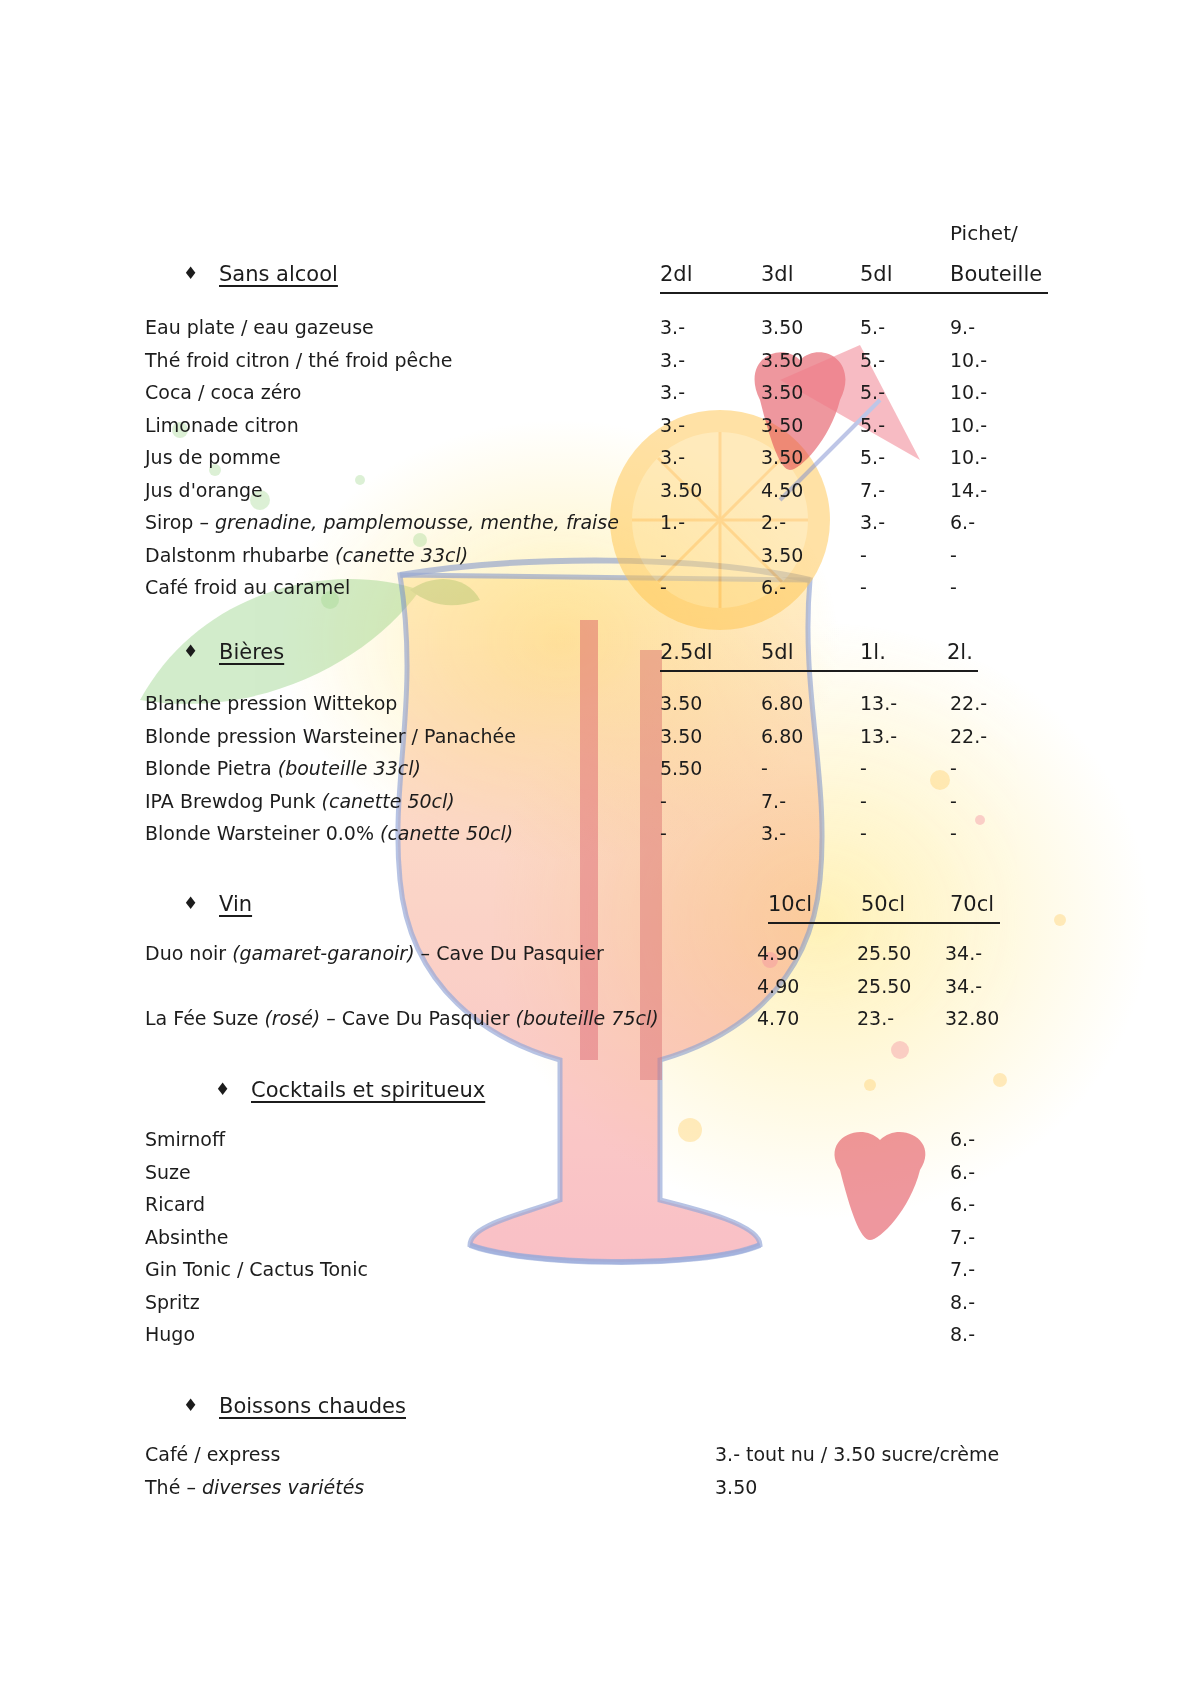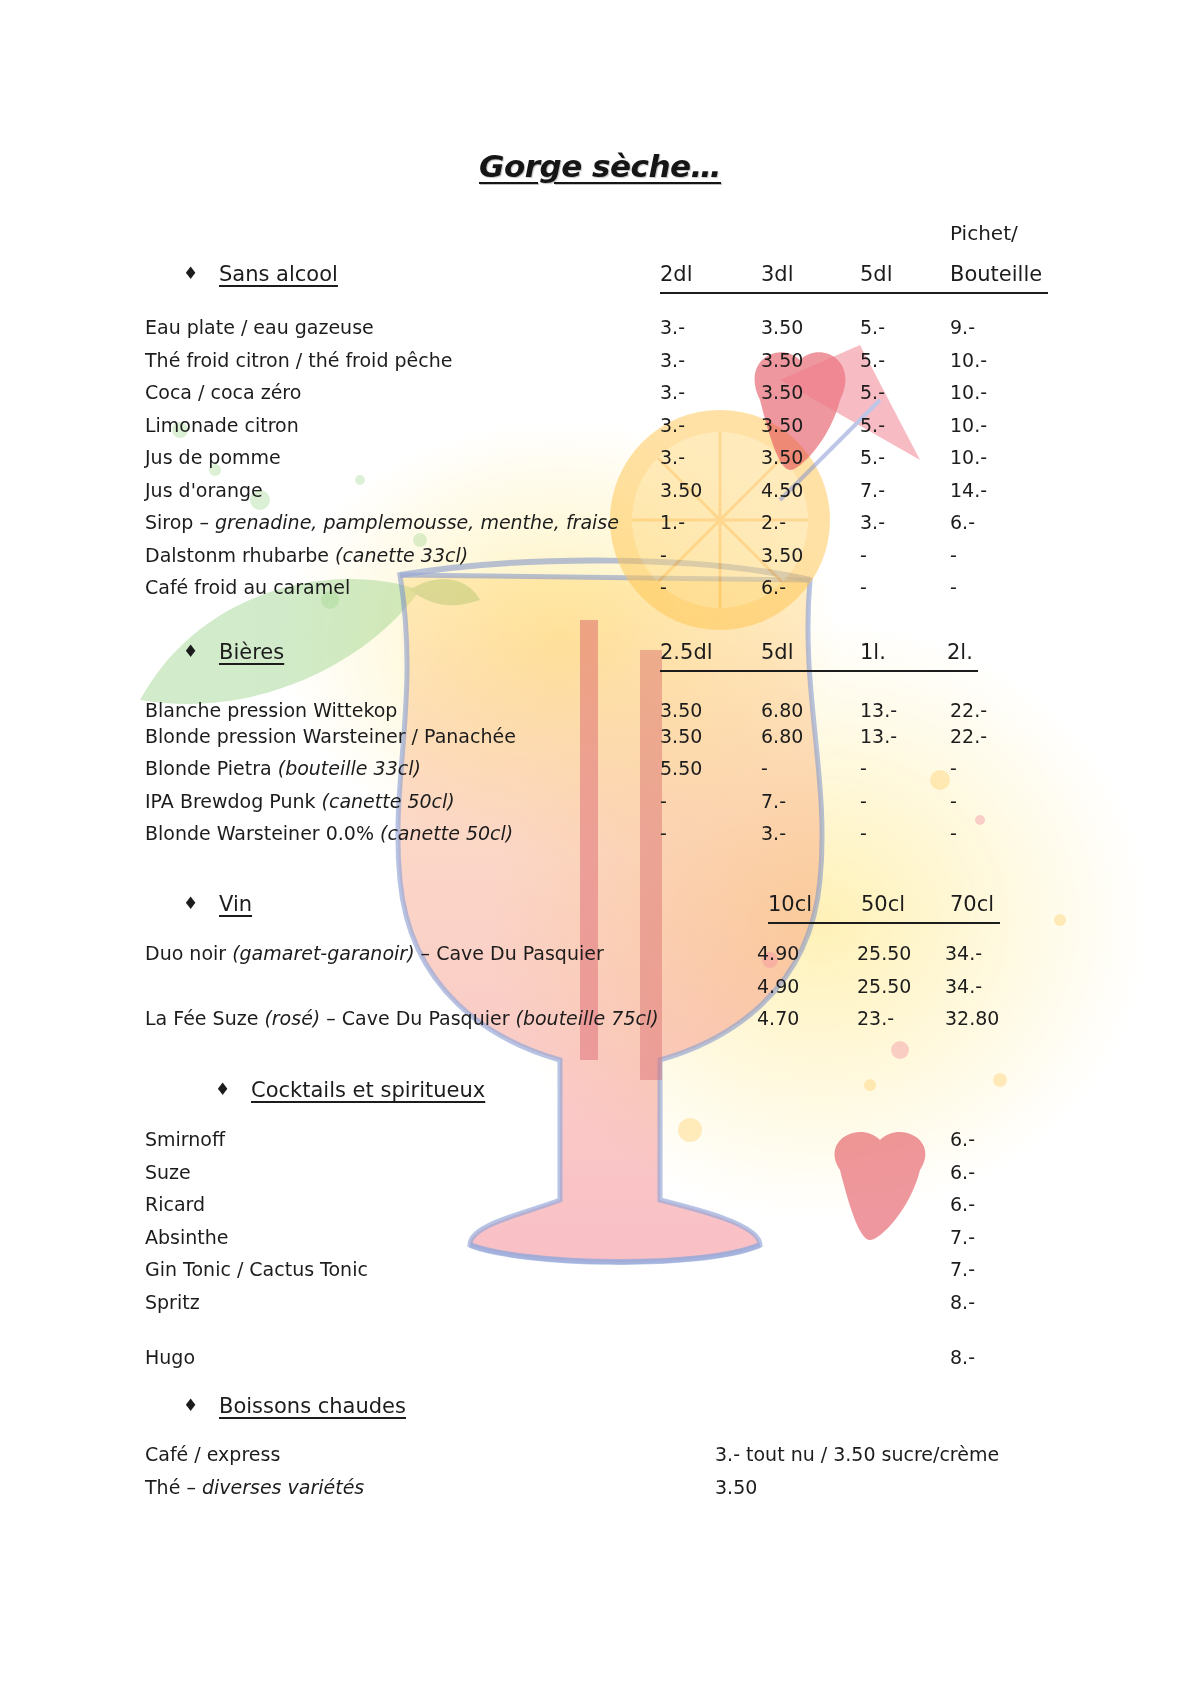--- a/index.html
+++ b/index.html
@@ -98,21 +98,20 @@
     <circle cx="940" cy="780" r="10" fill="#ffcf6a"></circle>
     <circle cx="980" cy="820" r="5" fill="#f58fa0"></circle>
     <circle cx="770" cy="960" r="8" fill="#f58fa0"></circle>
     <circle cx="1060" cy="920" r="6" fill="#ffcf6a"></circle>
     <circle cx="690" cy="1130" r="12" fill="#ffcf6a"></circle>
   </g>
 </svg>
 
 <div class="page">
 
-  <div class="title">Gorge sèche…</div>
 
   <div class="pichet">Pichet/</div>
   <div class="sec-head" style="top:262px;">
     <span class="diamond">♦</span><span class="label">Sans alcool</span>
   </div>
   <div class="cols" style="left:660px; top:262px; width:388px;">
     <span style="left:0">2dl</span>
     <span style="left:101px">3dl</span>
     <span style="left:200px">5dl</span>
     <span style="left:290px">Bouteille</span>
@@ -188,21 +187,21 @@
     <span class="diamond">♦</span><span class="label">Bières</span>
   </div>
   <div class="cols" style="left:660px; top:640px; width:318px;">
     <span style="left:0">2.5dl</span>
     <span style="left:101px">5dl</span>
     <span style="left:200px">1l.</span>
     <span style="left:287px">2l.</span>
   </div>
 
   <div id="bi-rows">
-      <div class="row" style="top: 692px; margin-top: 7px;">
+      <div class="row" style="top: 692px;">
         <span class="name"><span>Blanche pression Wittekop</span><i></i><span></span><i></i></span>
         <span class="p" style="left: 515px;">3.50</span>
         <span class="p" style="left: 616px;">6.80</span>
         <span class="p" style="left: 715px;">13.-</span>
         <span class="p" style="left: 805px;">22.-</span>
       </div>
       <div class="row" style="top: 724.5px;">
         <span class="name"><span>Blonde pression Warsteiner / Panachée</span><i></i><span></span><i></i></span>
         <span class="p" style="left: 515px;">3.50</span>
         <span class="p" style="left: 616px;">6.80</span>
@@ -283,21 +282,21 @@
         <span class="p" style="left: 805px;">7.-</span>
       </div>
       <div class="row" style="top: 1258px;">
         <span class="name"><span>Gin Tonic / Cactus Tonic</span><i></i><span></span><i></i></span>
         <span class="p" style="left: 805px;">7.-</span>
       </div>
       <div class="row" style="top: 1290.5px;">
         <span class="name"><span>Spritz</span><i></i><span></span><i></i></span>
         <span class="p" style="left: 805px;">8.-</span>
       </div>
-      <div class="row" style="top: 1323px; margin-top: 23px;">
+      <div class="row" style="top: 1323px;">
         <span class="name"><span>Hugo</span><i></i><span></span><i></i></span>
         <span class="p" style="left: 805px;">8.-</span>
       </div>
     </div>
 
   <div class="sec-head" style="top:1394px;">
     <span class="diamond">♦</span><span class="label">Boissons chaudes</span>
   </div>
 
   <div id="ch-rows">

